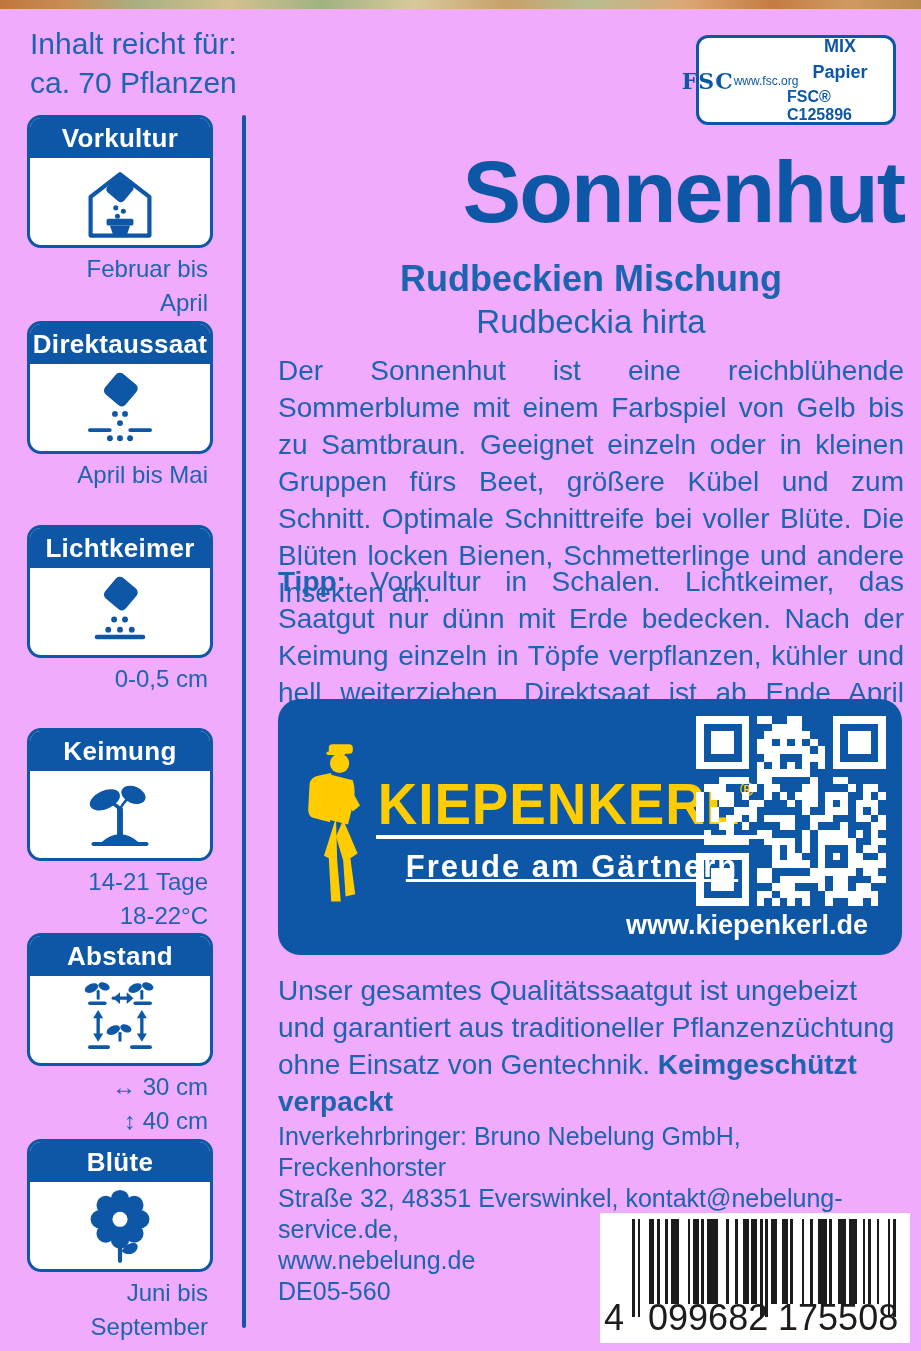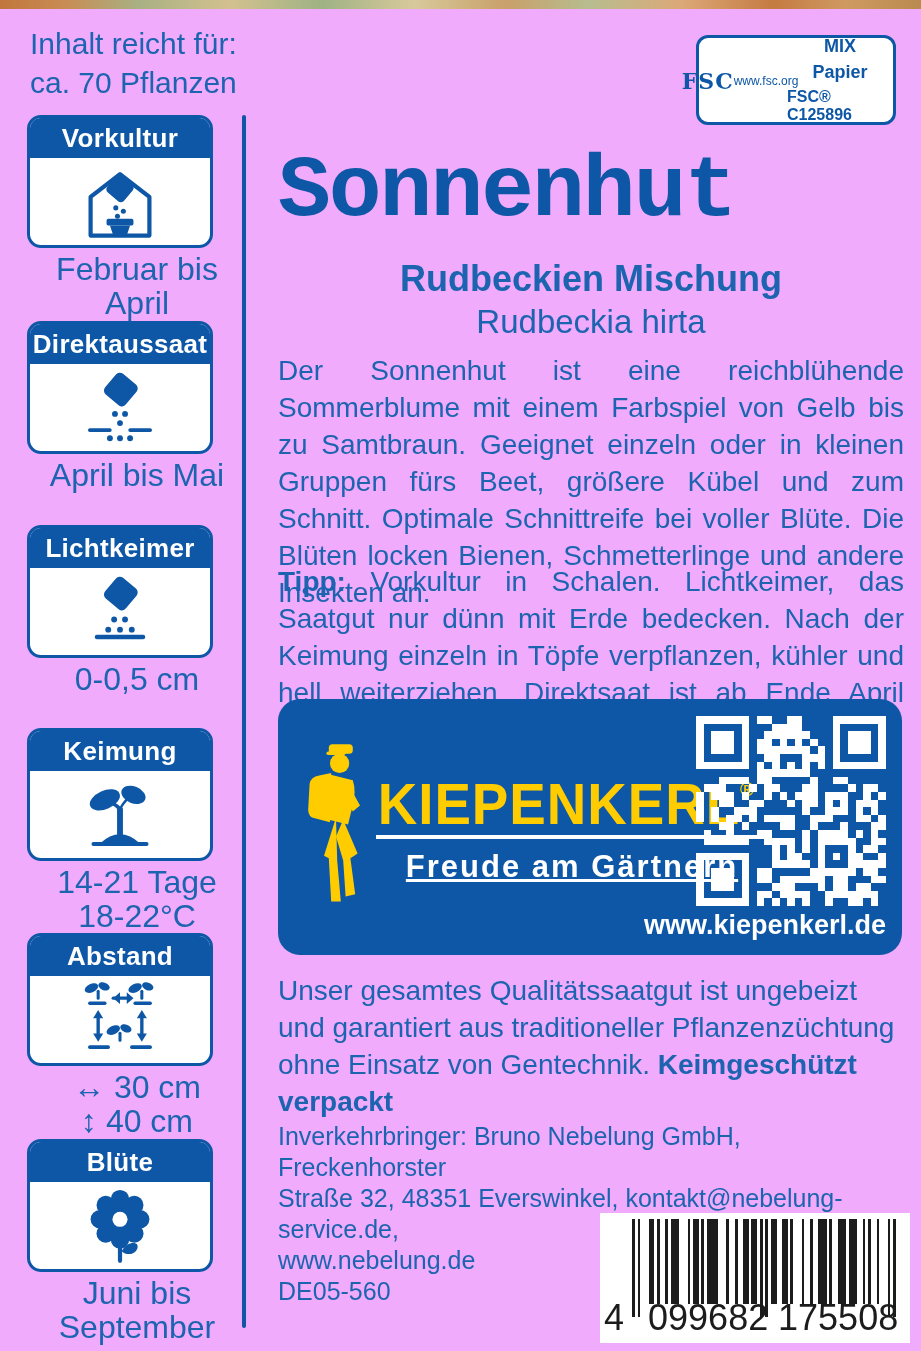--- a/index.html
+++ b/index.html
@@ -25,60 +25,60 @@
   .info-card{
     position:absolute;left:27px;width:186px;height:133px;
     border:3px solid var(--blue);border-radius:14px;background:#fff;overflow:hidden;
   }
   .card-header{
     height:40px;background:var(--blue);color:#fff;font-weight:bold;font-size:26px;
     display:flex;align-items:center;justify-content:center;letter-spacing:.3px;
   }
   .card-body{height:87px;display:flex;align-items:center;justify-content:center;}
   .card-caption{
-    position:absolute;left:37px;width:200px;text-align:center;
-    font-size:32px;line-height:34px;color:var(--text-blue);
+    position:absolute;left:8px;width:200px;text-align:right;
+    font-size:24px;line-height:34px;color:var(--text-blue);
   }
   .divider{position:absolute;left:242px;top:115px;width:4px;height:1213px;background:var(--blue);border-radius:2px;}
   
   .fsc-box{
     position:absolute;left:696px;top:35px;width:200px;height:90px;
     border:3px solid var(--blue);border-radius:12px;background:#fff;
     display:flex;align-items:center;color:var(--blue);
   }
   .fsc-left{width:82px;display:flex;flex-direction:row;align-items:center;justify-content:center;padding-top:2px;}
   .fsc-acronym{font-family:"DejaVu Serif",serif;font-weight:bold;font-size:22px;line-height:22px;letter-spacing:1px;}
   .fsc-url{font-size:12px;line-height:10px;}
   .fsc-right{flex:1;display:flex;flex-direction:column;align-items:center;justify-content:center;gap:5px;font-weight:bold;margin-left:6px;}
   .fsc-mix{font-size:18px;}
   .fsc-material{font-size:18px;}
   .fsc-cert{font-size:16px;}
   
   .title{
-    position:absolute;left:278px;top:144px;width:626px;text-align:left;
-    font-family:Liberation Mono, monospace;font-weight:bold;font-size:88px;line-height:96px;
+    position:absolute;left:278px;top:144px;width:626px;text-align:right;
+    font-family:Liberation Sans, sans-serif;font-weight:bold;font-size:88px;line-height:96px;
     color:var(--blue);letter-spacing:-2px;
   }
   .variety{position:absolute;left:278px;top:258px;width:626px;text-align:center;font-weight:bold;font-size:36px;color:var(--text-blue);}
   .botanical{position:absolute;left:278px;top:303px;width:626px;text-align:center;font-size:33px;color:var(--text-blue);}
   .description{position:absolute;left:278px;top:352px;width:626px;font-size:28px;line-height:37px;text-align:justify;}
   .tip{position:absolute;left:278px;top:563px;width:626px;font-size:28px;line-height:37px;text-align:justify;}
   
   .brand-box{position:absolute;left:278px;top:699px;width:624px;height:256px;background:var(--blue);border-radius:22px;}
   .brand-figure{position:absolute;left:22px;top:44px;width:72px;height:168px;}
   .brand-logo{
     position:absolute;left:96px;top:60px;width:400px;text-align:center;
     color:var(--yellow);font-weight:bold;font-size:57px;letter-spacing:1px;line-height:60px;white-space:nowrap;
     transform:scaleX(.96);transform-origin:left;
   }
   .brand-reg{font-size:20px;vertical-align:28px;letter-spacing:0;}
   .brand-rule{position:absolute;left:98px;top:136px;width:392px;height:4px;background:#fff;}
   .brand-slogan{position:absolute;left:98px;top:150px;width:392px;text-align:center;color:#fff;font-weight:bold;font-size:31px;letter-spacing:2px;white-space:nowrap;text-decoration:underline;}
   .qr{position:absolute;right:16px;top:17px;width:190px;height:190px;}
-  .brand-site{position:absolute;right:16px;top:211px;width:260px;text-align:right;color:#fff;font-weight:bold;font-size:27px;}
+  .brand-site{position:absolute;right:16px;top:211px;width:260px;text-align:left;color:#fff;font-weight:bold;font-size:27px;}
   
   .quality{position:absolute;left:278px;top:972px;width:626px;font-size:28px;line-height:37px;text-align:left;}
   .distributor{position:absolute;left:278px;top:1121px;width:626px;font-size:25px;line-height:31px;}
   
   .barcode{position:absolute;left:600px;top:1213px;width:310px;height:130px;background:#fff;}
   .barcode svg{position:absolute;left:32px;top:6px;width:264px;height:102px;shape-rendering:crispEdges;}
   .bc-digits{position:absolute;top:84px;left:0;width:310px;height:44px;color:var(--bar-black);font-size:36px;}
   .bc-first{position:absolute;left:4px;top:0;}
   .bc-g1{position:absolute;left:48px;top:0;width:116px;display:flex;justify-content:space-between;}
   .bc-g2{position:absolute;left:178px;top:0;width:116px;display:flex;justify-content:space-between;}

